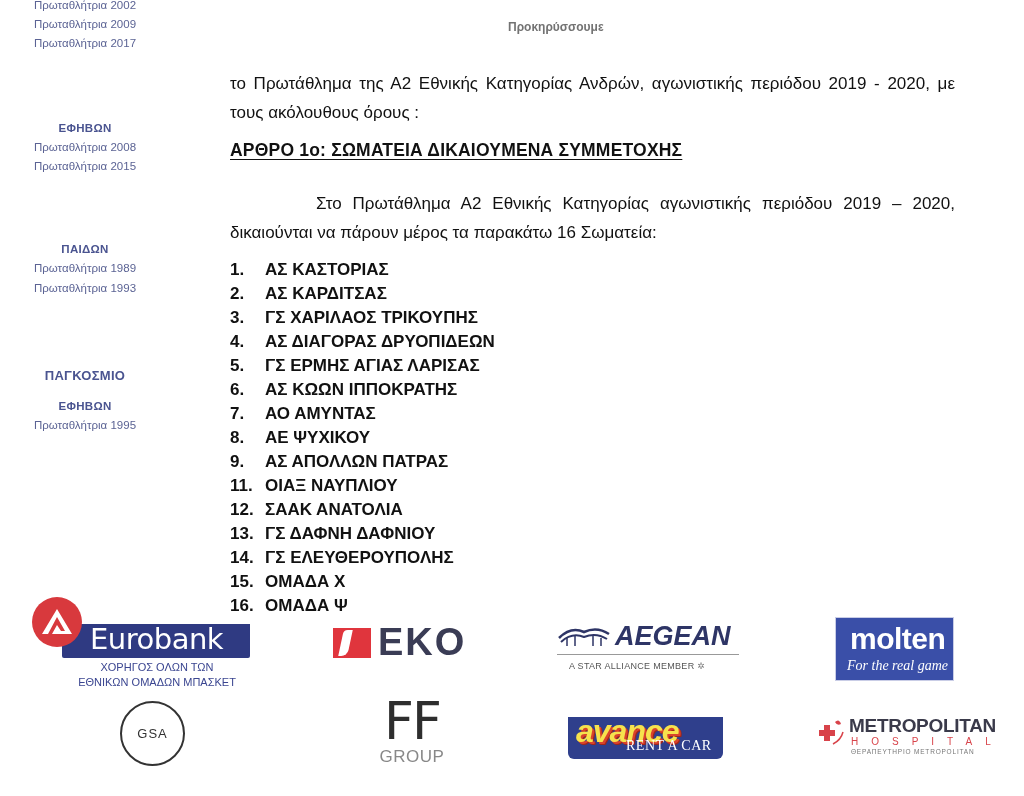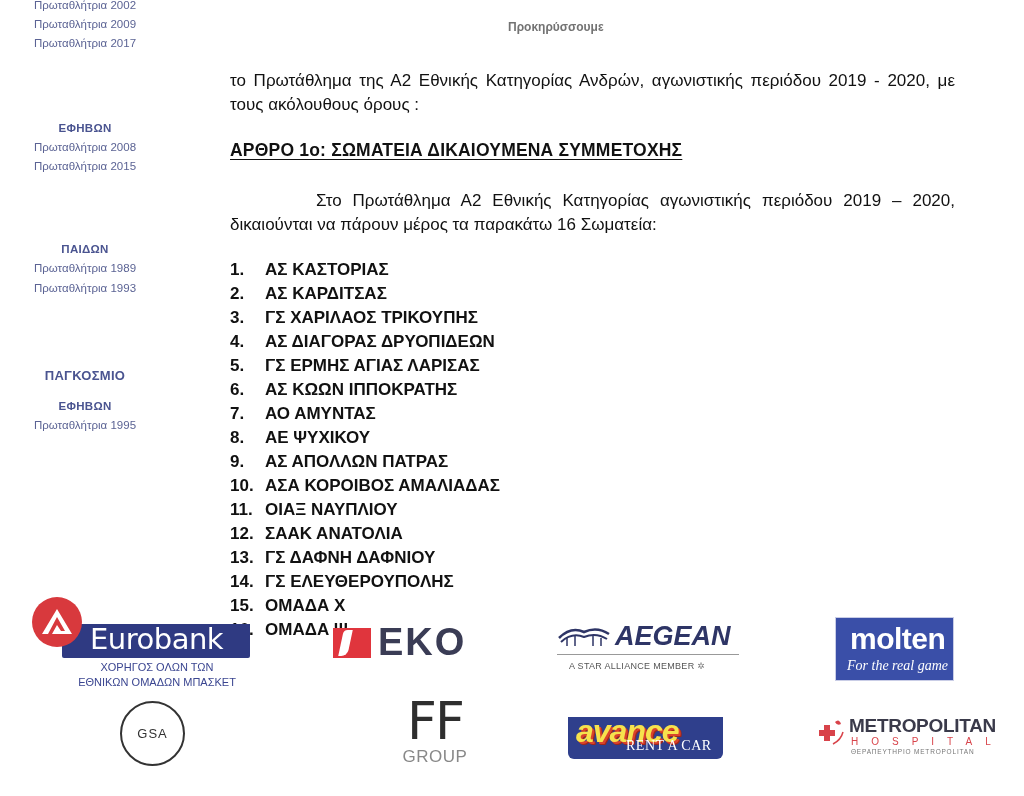--- a/index.html
+++ b/index.html
@@ -7,21 +7,21 @@
   body { position: relative; font-family: "Liberation Sans", sans-serif; color: #111; }
 
   
   .sidebar { position: absolute; left: 0; top: 0; width: 170px; }
   .side-line { position: absolute; width: 170px; text-align: center; font-size: 11.5px; color: #5b6394; }
   .side-heading { position: absolute; width: 170px; text-align: center; font-size: 11.5px; font-weight: bold; color: #4a5490; letter-spacing: 0.3px; }
   .side-heading.big { font-size: 13px; }
 
   
   .doc-title { position: absolute; left: 508px; top: 20px; font-size: 12px; font-weight: bold; color: #737373; }
-  .para { position: absolute; left: 230px; width: 725px; font-size: 17px; line-height: 24px; text-align: justify; text-align-last: left; }
+  .para { position: absolute; left: 230px; width: 725px; font-size: 17px; line-height: 29px; text-align: justify; text-align-last: left; }
   .para .indent { display: inline-block; width: 86px; }
   .article-heading { position: absolute; left: 230px; top: 140px; font-size: 17.5px; font-weight: bold; text-decoration: underline; text-underline-offset: 3px; letter-spacing: 0.2px; }
 
   .teams { position: absolute; left: 230px; top: 258px; list-style: none; }
   .team { height: 24px; font-size: 17px; font-weight: bold; line-height: 24px; white-space: nowrap; display: flex; }
   .team .num { display: inline-block; width: 35px; }
   .team.two-digit .num { width: 35px; }
 
   
   .logo { position: absolute; }
@@ -42,21 +42,21 @@
   .aegean-line { position: absolute; left: 0; top: 34px; width: 182px; height: 1px; background: #999; }
   .aegean-sub { position: absolute; left: 12px; top: 41px; font-size: 9px; color: #555; letter-spacing: 0.3px; }
 
   .molten { left: 835px; top: 617px; width: 119px; height: 64px; background: #3a4fa8; border: 1px solid #c9cde6; }
   .molten-name { position: absolute; left: 14px; top: 4px; font-size: 30px; font-weight: bold; color: #fff; letter-spacing: -0.5px; }
   .molten-tag { position: absolute; left: 11px; top: 40px; font-size: 14px; font-style: italic; color: #fff; font-family: "Liberation Serif", serif; }
 
   .gsa { left: 120px; top: 701px; width: 65px; height: 65px; border: 2px solid #333; border-radius: 50%; display:flex; align-items:center; justify-content:center; }
   .gsa-text { font-size: 13px; color: #333; letter-spacing: 1px; }
 
-  .ffgroup { left: 372px; top: 695px; width: 80px; height: 72px; text-align: center; margin-left: 23px; }
+  .ffgroup { left: 372px; top: 695px; width: 80px; height: 72px; text-align: center; }
   .ff-letters { font-size: 52px; color: #2e2e2e; line-height: 52px; letter-spacing: -2px; font-family: "DejaVu Sans", sans-serif; }
   .ff-group { font-size: 17px; color: #888; letter-spacing: 0.5px; }
 
   .avance { left: 568px; top: 697px; width: 160px; height: 64px; }
   .av-band { position: absolute; left: 0; top: 20px; width: 155px; height: 42px; background: #2f3f8c; border-radius: 0 0 6px 6px; }
   .av-name { position: absolute; left: 8px; top: -4px; font-size: 32px; font-weight: bold; font-style: italic; color: #f6e24d; text-shadow: 2px 2px 0 #d9422c, 3px 3px 0 #a02518; letter-spacing: -1px; margin-top: 20px; }
   .av-sub { position: absolute; left: 58px; top: 41px; font-size: 14px; color: #fff; font-family: "Liberation Serif", serif; letter-spacing: 0.5px; }
 
   .metro { left: 815px; top: 712px; width: 175px; height: 46px; }
   .metro-cross { position: absolute; left: 0; top: 6px; width: 30px; height: 30px; }
@@ -121,24 +121,20 @@
     </li>
   <li class="team">
       <span class="num">8.</span>
       <span>ΑΕ ΨΥΧΙΚΟΥ</span>
     </li>
   <li class="team">
       <span class="num">9.</span>
       <span>ΑΣ ΑΠΟΛΛΩΝ ΠΑΤΡΑΣ</span>
     </li>
   <li class="team two-digit">
-      <span class="num">10.</span>
-      <span>ΑΣΑ ΚΟΡΟΙΒΟΣ ΑΜΑΛΙΑΔΑΣ</span>
-    </li>
-  <li class="team two-digit">
       <span class="num">11.</span>
       <span>ΟΙΑΞ ΝΑΥΠΛΙΟΥ</span>
     </li>
   <li class="team two-digit">
       <span class="num">12.</span>
       <span>ΣΑΑΚ ΑΝΑΤΟΛΙΑ</span>
     </li>
   <li class="team two-digit">
       <span class="num">13.</span>
       <span>ΓΣ ΔΑΦΝΗ ΔΑΦΝΙΟΥ</span>

